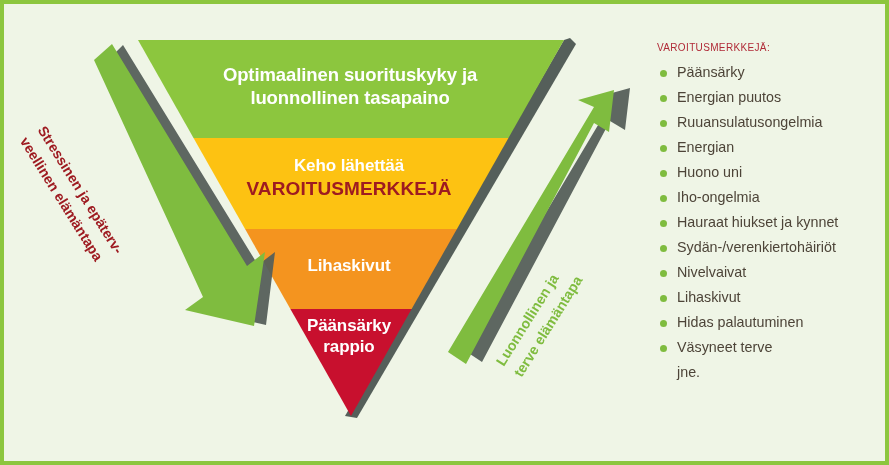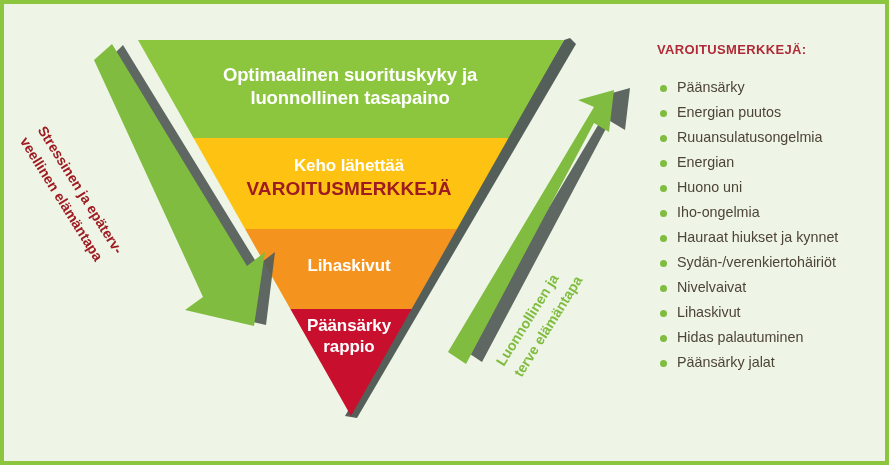--- a/index.html
+++ b/index.html
@@ -90,24 +90,24 @@
 
   
   #signs-panel {
     position: absolute;
     left: 653px;
     top: 38px;
     width: 228px;
   }
   #signs-title {
     color: #b02a37;
-    font-weight: bold;
-    font-size: 13px;
+    font-weight: normal;
+    font-size: 10px;
     letter-spacing: 0.35px;
-    margin-bottom: 23px;
+    margin-bottom: 12px;
   }
   #signs-list { list-style: none; }
   #signs-list li {
     position: relative;
     padding-left: 20px;
     font-size: 14.3px;
     color: #4d4438;
     line-height: 1.1;
     margin-bottom: 9.3px;
     white-space: nowrap;
@@ -193,17 +193,18 @@
         <li><span class="dot"></span><span>Energian puutos</span></li>
         <li><span class="dot"></span><span>Ruuansulatusongelmia</span></li>
         <li><span class="dot"></span><span>Energian</span></li>
         <li><span class="dot"></span><span>Huono uni</span></li>
         <li><span class="dot"></span><span>Iho-ongelmia</span></li>
         <li><span class="dot"></span><span>Hauraat hiukset ja kynnet</span></li>
         <li><span class="dot"></span><span>Sydän-/verenkiertohäiriöt</span></li>
         <li><span class="dot"></span><span>Nivelvaivat</span></li>
         <li><span class="dot"></span><span>Lihaskivut</span></li>
         <li><span class="dot"></span><span>Hidas palautuminen</span></li>
-        <li><span class="dot"></span><span>Päänsärky jalat</span></li>
+        <li><span class="dot"></span><span>Väsyneet terve</span></li>
+        <li class="no-dot"><span>jne.</span></li>
       </ul>
   </div>
 
 </div>
 
 </body></html>

